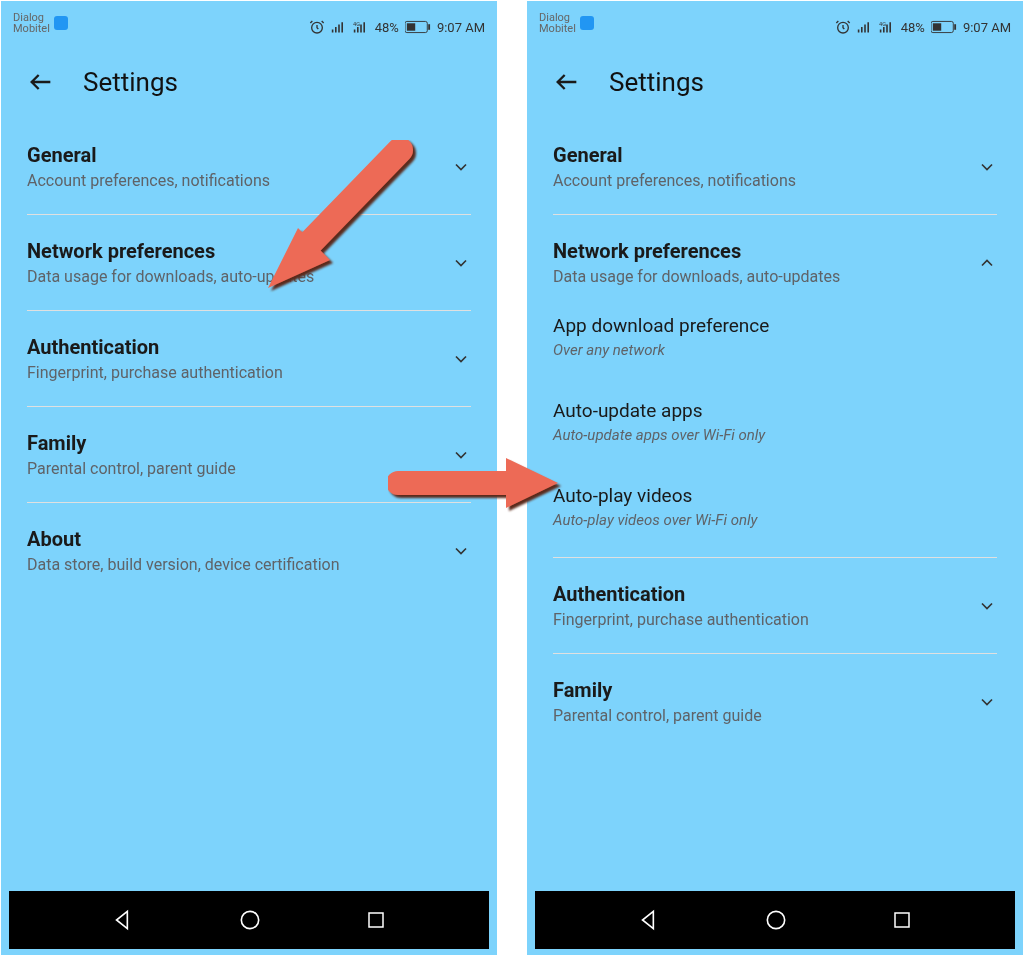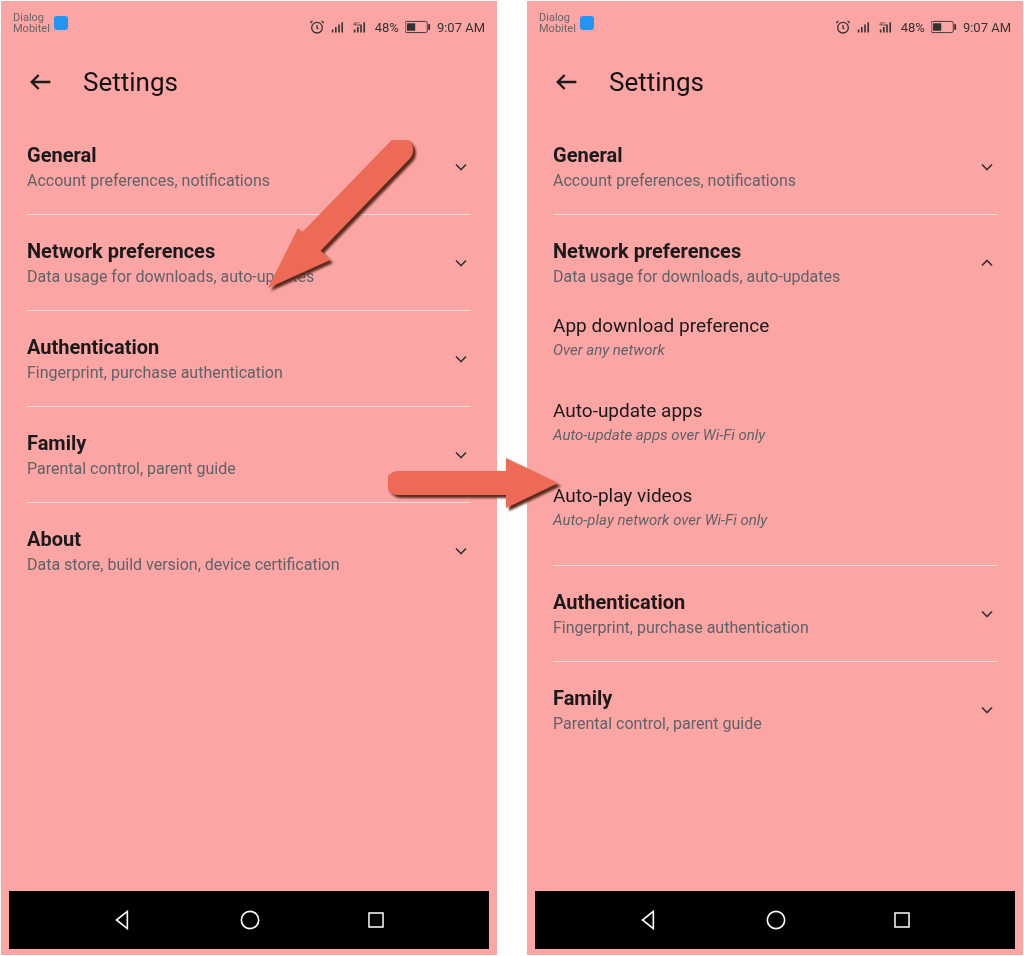--- a/index.html
+++ b/index.html
@@ -10,21 +10,21 @@
     background: #fff;
     width: 1024px;
     height: 956px;
     display: flex;
     gap: 28px;
     position: relative;
   }
   .phone {
     width: 498px;
     height: 956px;
-    background: #fca5a5;
+    background: #7dd3fc;
     position: relative;
     display: flex;
     flex-direction: column;
     border: 1px solid #fff;
   }
   
   .statusbar {
     height: 44px;
     display: flex;
     align-items: center;
@@ -249,23 +249,23 @@
     </div>
 
     <div class="sub-row">
       <div class="title">App download preference</div>
       <div class="subtitle">Over any network</div>
     </div>
     <div class="sub-row">
       <div class="title">Auto-update apps</div>
       <div class="subtitle">Auto-update apps over Wi-Fi only</div>
     </div>
-    <div class="sub-row" style="border-bottom:1px solid #e0e0e0;padding-bottom:36px;">
+    <div class="sub-row" style="border-bottom:1px solid #e0e0e0;padding-bottom:28px;">
       <div class="title">Auto-play videos</div>
-      <div class="subtitle">Auto-play network over Wi-Fi only</div>
+      <div class="subtitle">Auto-play videos over Wi-Fi only</div>
     </div>
 
     <div class="setting-row">
       <div class="setting-text">
         <div class="title">Authentication</div>
         <div class="subtitle">Fingerprint, purchase authentication</div>
       </div>
       <svg class="chev" width="20" height="20" viewBox="0 0 24 24" fill="none" stroke="#333" stroke-width="2">
           <path d="M6 9l6 6 6-6"></path>
         </svg>

